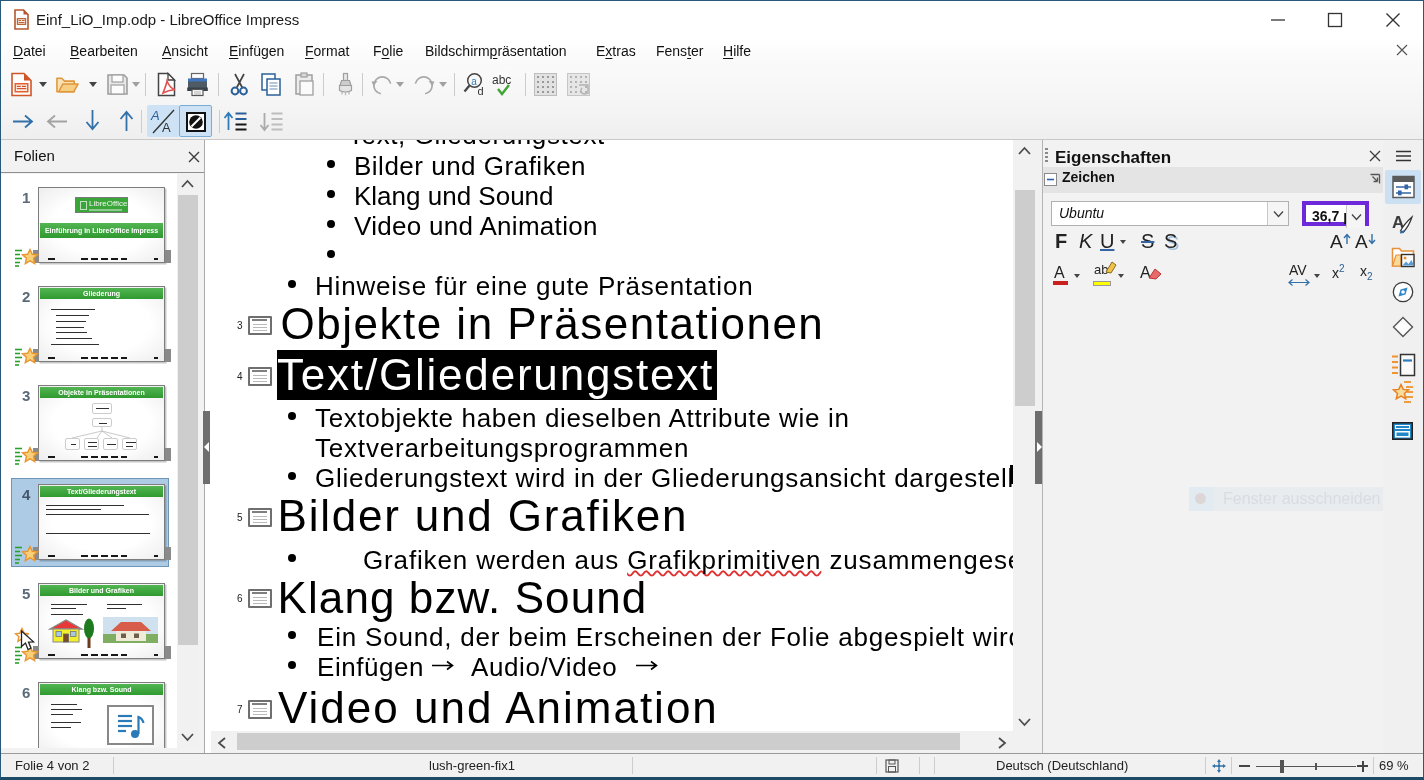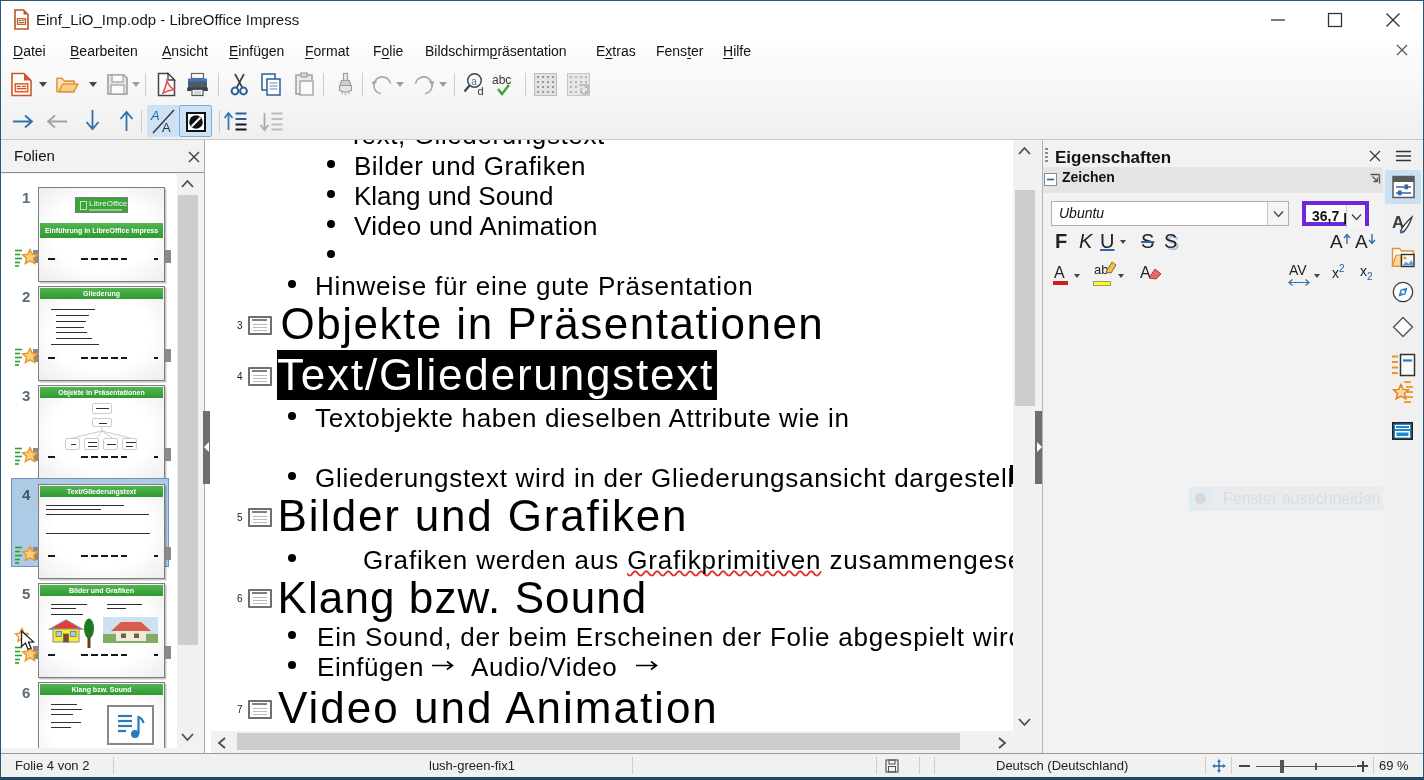--- a/index.html
+++ b/index.html
@@ -33,21 +33,21 @@
 
 .oline { position:absolute; font-size:26px; color:#000; white-space:nowrap; }
 .bdot { position:absolute; width:8px; height:8px; border-radius:50%; background:#000; }
 .otitle { position:absolute; font-size:44px; color:#000; white-space:nowrap; }
 .snum { position:absolute; font-size:10px; color:#222; }
 .sicon { position:absolute; width:24px; height:19px; border:2px solid #6f6f6f; background:#fff; border-radius:1px; }
 .sicon i { position:absolute; left:2px; width:15px; top:1.5px; height:2px; background:#7f7f7f; }
 .sicon b { position:absolute; left:2.5px; width:14px; top:6.5px; height:8.5px;
   background:repeating-linear-gradient(#b9b9b9 0 1.3px, rgba(0,0,0,0) 1.3px 3px); }
 
-.thumb { position:absolute; left:37px; width:127px; height:95px;
+.thumb { position:absolute; left:37px; width:127px; height:76px;
   background:radial-gradient(ellipse at center, #ffffff 55%, #ededed 100%);
   border:1px solid #7d7d7d; box-shadow:1.5px 1.5px 0 rgba(0,0,0,0.22); }
 .green { position:absolute; background:linear-gradient(#52b552,#2f9a2f); color:#fff; font-size:8px;
   font-weight:bold; text-align:center; }
 .tnum { position:absolute; font-size:15px; font-weight:bold; color:#5a6a78; }
 .nub { position:absolute; width:6px; height:13px; background:#8a8a8a; }
 .sbthumb { position:absolute; background:#cdcdcd; }
 .sep { position:absolute; top:3px; width:1px; height:17px; background:#cdcdcd; }
 .stars { position:absolute; width:26px; height:19px; }
 .sq { text-decoration:underline wavy #e03030 1.5px; text-underline-offset:1px; text-decoration-skip-ink:none; }
@@ -535,20 +535,21 @@
 
   <div class="snum" style="left:26px; top:231px;">4</div>
   <div class="sicon" style="left:37px; top:226.5px;">
       <i></i>
       <b></b>
     </div>
   <div class="otitle" style="left:66px; top:210px; letter-spacing:1.8px; background:#000; color:#fff; padding-right:3px;">Text/Gliederungstext</div>
 
   <div class="bdot" style="left:76.5px; top:271.6px;"></div>
     <div class="oline" style="left:104px; top:262.6px; letter-spacing:0.65px;">Textobjekte haben dieselben Attribute wie in</div>
+  <div class="oline" style="left:104px; top:292.7px; letter-spacing:0.8px;">Textverarbeitungsprogrammen</div>
   <div class="bdot" style="left:76.5px; top:332.4px;"></div>
     <div class="oline" style="left:104px; top:323.4px; letter-spacing:0.7px;">Gliederungstext wird in der Gliederungsansicht dargestellt</div>
 
   <div class="snum" style="left:26px; top:372px;">5</div>
   <div class="sicon" style="left:37px; top:367.5px;">
       <i></i>
       <b></b>
     </div>
   <div class="otitle" style="left:66.5px; top:351px; letter-spacing:1.8px;">Bilder und Grafiken</div>
 

